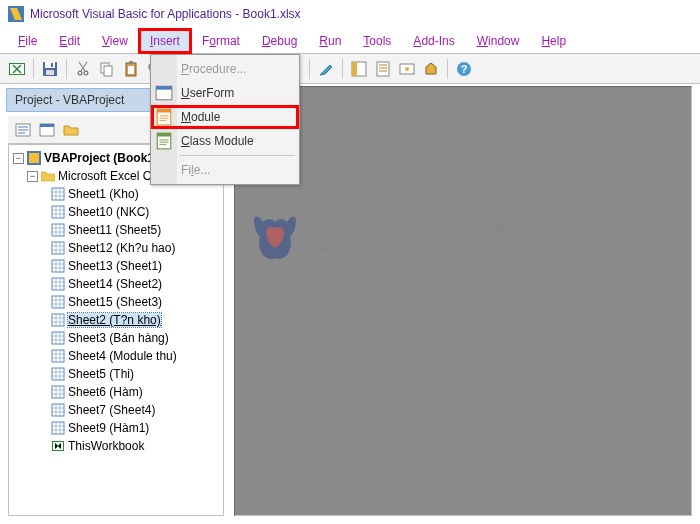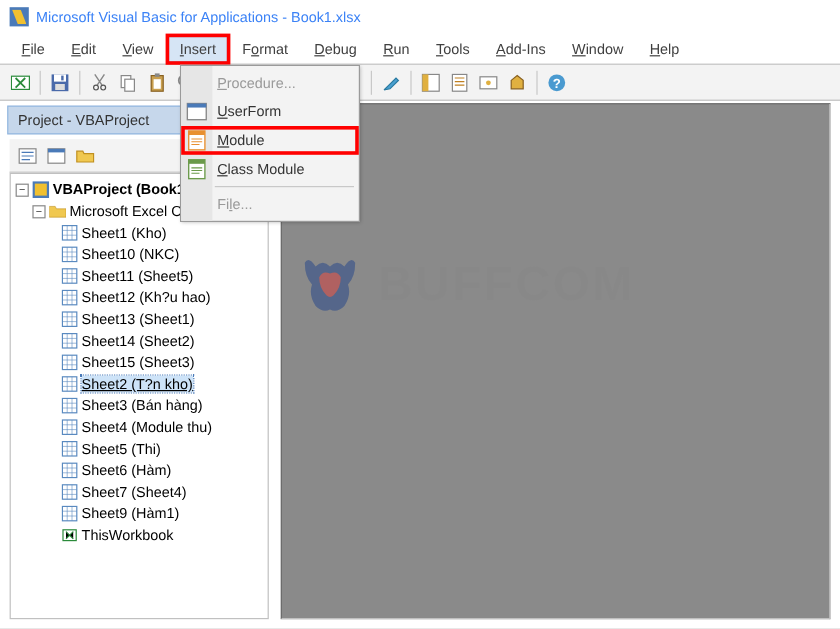--- a/index.html
+++ b/index.html
@@ -2,25 +2,25 @@
 <html><head>
 <meta charset="utf-8">
 <style>
 * { box-sizing: border-box; margin: 0; padding: 0; font-family: Tahoma, Arial, sans-serif; }
 body { width: 700px; height: 524px; background: #fff; overflow: hidden; position: relative; font-size: 12px; }
 
 
 .titlebar { height: 28px; background: #fff; display: flex; align-items: center; padding: 0 8px; gap: 6px; }
 .titlebar .vba-icon { width: 16px; height: 16px; background: #4a7ab8; position: relative; }
 .titlebar .vba-icon::after { content: ""; position: absolute; inset: 2px; background: #f0c030; clip-path: polygon(0 0, 60% 0, 100% 100%, 40% 100%); }
-.titlebar .title { color: #3b82f6; font-size: 12px; }
+.titlebar .title { color: #4c1d95; font-size: 12px; }
 
 
 .menubar { height: 26px; display: flex; align-items: center; padding: 0 8px; gap: 2px; border-bottom: 1px solid #c0c0c0; position: relative; z-index: 10; }
-.menu-item { padding: 4px 10px; color: #404040; cursor: pointer; }
+.menu-item { padding: 4px 10px; color: #a21caf; cursor: pointer; }
 .menu-item .ul { text-decoration: underline; }
 .menu-item.open { background: #d6e5f5; border: 1px solid #94b8e0; padding: 3px 9px; }
 .menu-highlight { outline: 3px solid #ff0000; outline-offset: -1px; text-align: center; }
 
 
 .toolbar { height: 30px; border-bottom: 1px solid #c0c0c0; display: flex; align-items: center; padding: 0 6px; gap: 2px; background: #f3f3f3; }
 .tbtn { width: 22px; height: 22px; display: flex; align-items: center; justify-content: center; cursor: pointer; position: relative; }
 .tsep { width: 1px; height: 20px; background: #c8c8c8; margin: 0 3px; }
 .tbtn svg { width: 16px; height: 16px; }
 

